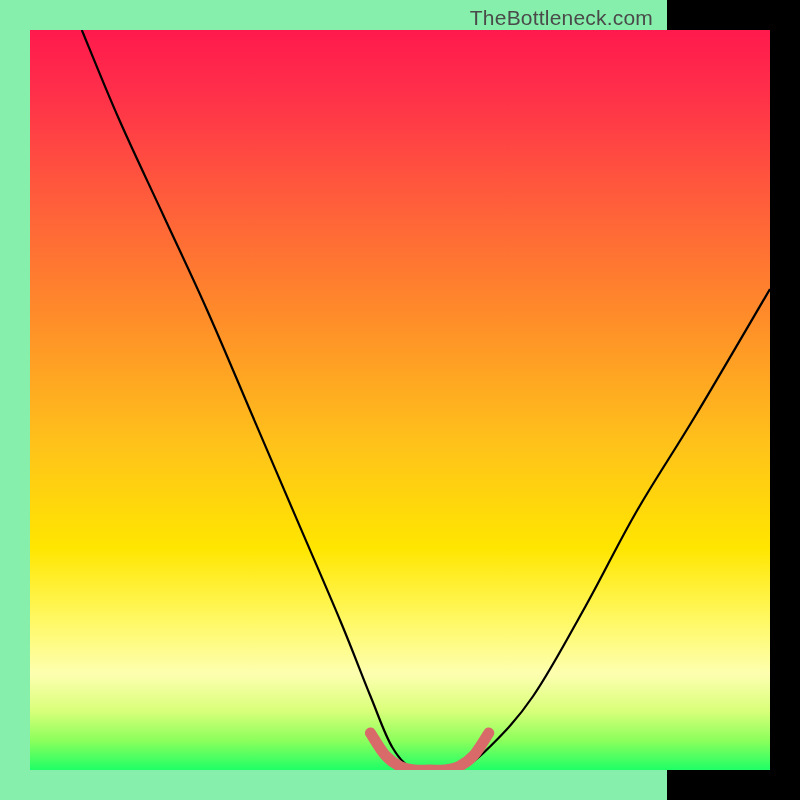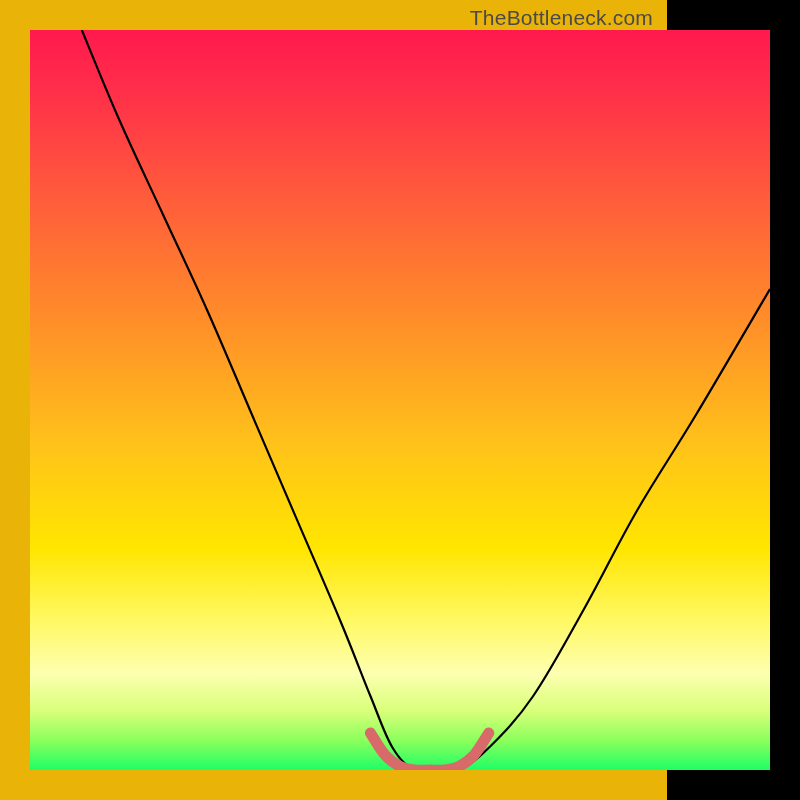--- a/index.html
+++ b/index.html
@@ -7,21 +7,21 @@
     padding: 0;
     width: 800px;
     height: 800px;
     background: #000;
     overflow: hidden;
   }
   .frame {
     position: absolute;
     left: 0; top: 0;
     width: 667px; height: 800px;
-    background: #eab308;
+    background: #86efac;
   }
   .plot-area {
     position: absolute;
     left: 30px;
     top: 30px;
     width: 740px;
     height: 740px;
     overflow: hidden;
   }
   .gradient {

